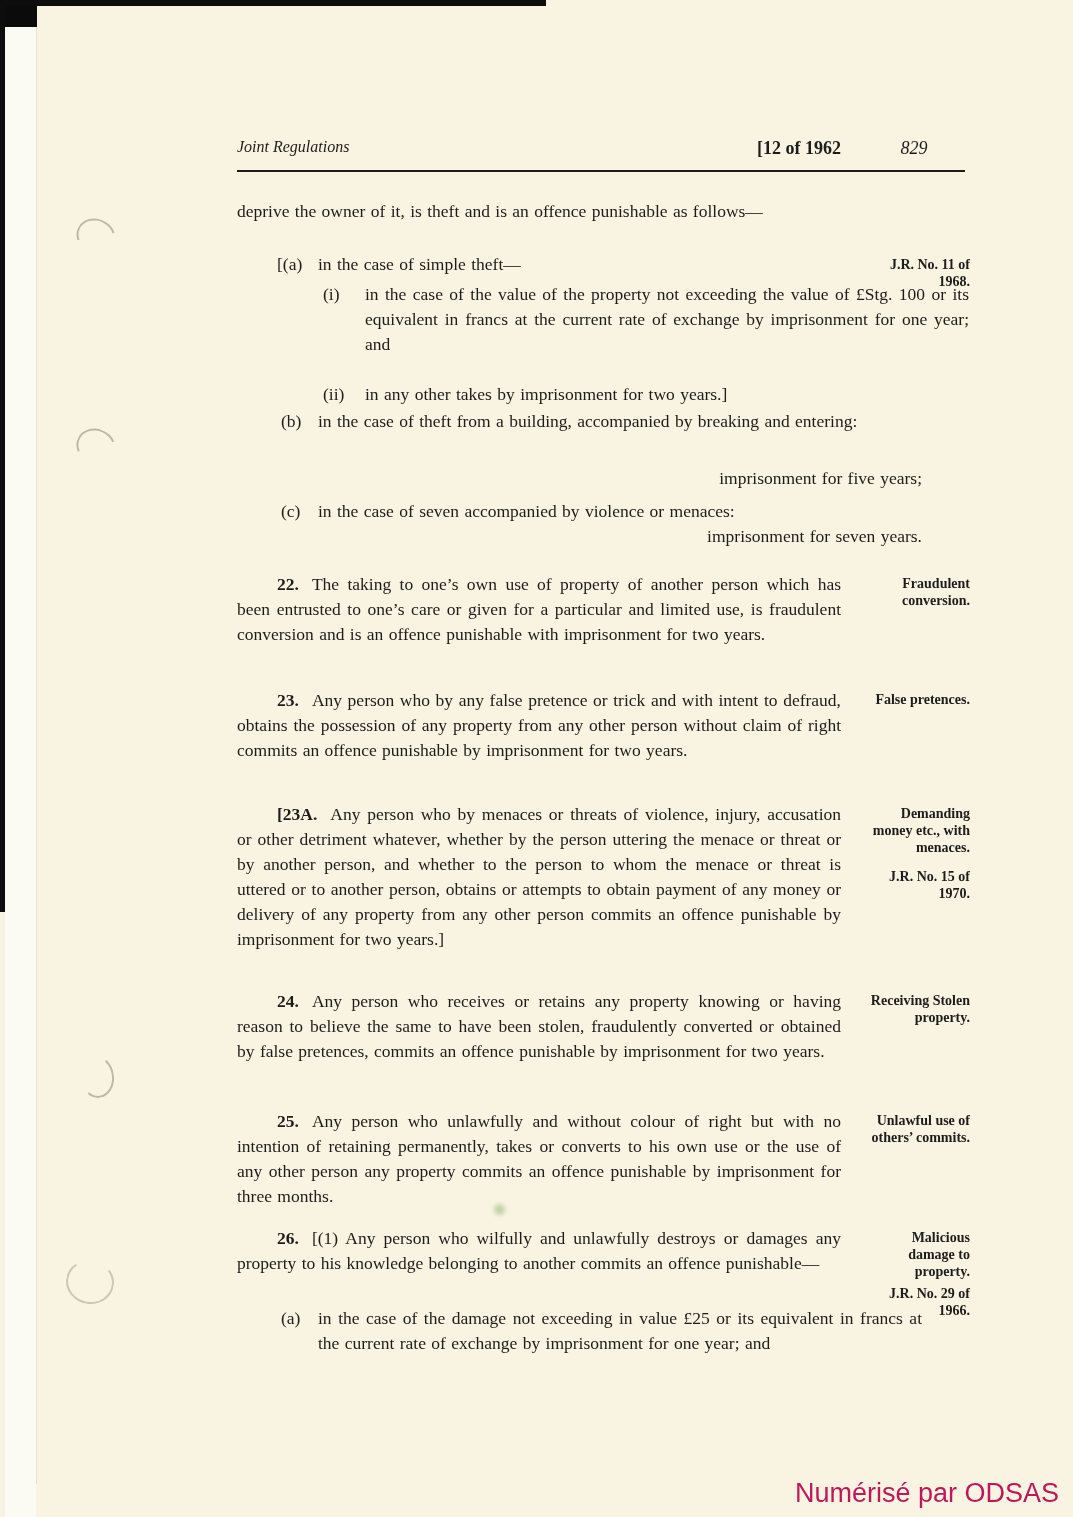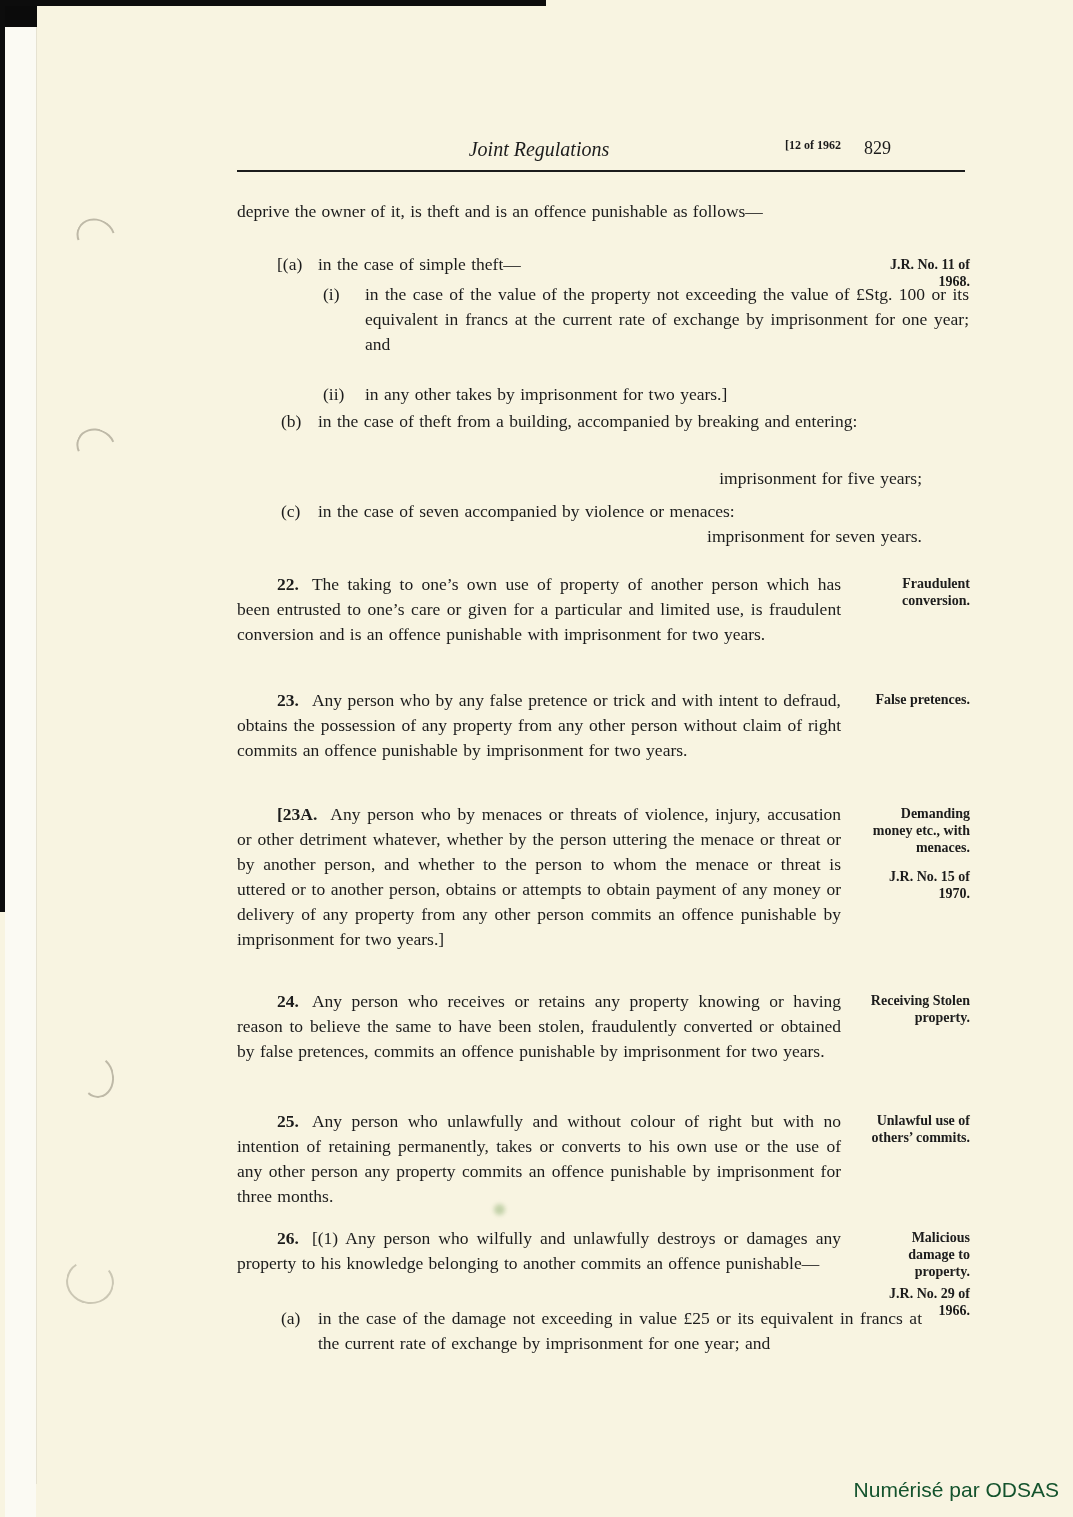--- a/index.html
+++ b/index.html
@@ -18,23 +18,23 @@
   .scan-edge-top { position:absolute; left:0; top:0; width:546px; height:6px; background:#0d0d0d; }
   .scan-edge-left { position:absolute; left:0; top:0; width:5px; height:912px; background:#0d0d0d; }
   .punch { position:absolute; border-radius:50%; border:2px solid rgba(120,114,98,0.45); }
   .punch.p1 { left:76px; top:219px; width:36px; height:31px; border-bottom-color:transparent; border-right-color:transparent; transform:rotate(28deg); }
   .punch.p2 { left:76px; top:429px; width:36px; height:31px; border-bottom-color:transparent; border-right-color:transparent; transform:rotate(24deg); }
   .punch.p3 { left:80px; top:1056px; width:30px; height:38px; border-left-color:transparent; border-top-color:transparent; transform:rotate(-8deg); }
   .punch.p4 { left:66px; top:1260px; width:44px; height:40px; border-color:rgba(120,114,98,0.35); border-top-color:transparent; transform:rotate(10deg); }
   .smudge { position:absolute; left:494px; top:1204px; width:11px; height:11px; border-radius:50%; background:rgba(96,145,66,0.35); filter:blur(2px); }
 
   
-  .hdr-title { position:absolute; left:237px; top:138px; width:604px; text-align:center; font-style:italic; font-size:20px; }
-  .hdr-citation { position:absolute; left:237px; top:138px; width:604px; text-align:right; font-weight:bold; font-size:12px; }
-  .hdr-page { position:absolute; left:864px; top:138px; width:100px; text-align:left; font-size:18px; }
+  .hdr-title { position:absolute; left:237px; top:138px; width:604px; text-align:left; font-style:italic; font-size:16px; }
+  .hdr-citation { position:absolute; left:237px; top:138px; width:604px; text-align:right; font-weight:bold; font-size:18px; }
+  .hdr-page { position:absolute; left:864px; top:138px; width:100px; text-align:center; font-size:18px;font-style:italic; }
   .hdr-rule { position:absolute; left:237px; top:170px; width:728px; height:2px; background:#1c1c1c; }
 
   
   .main-block {
     position:absolute; left:237px; width:604px;
     font-size:17.5px; line-height:25px;
     text-align:justify;
     word-spacing:1px;
   }
   .clause { padding-left:81px; }
@@ -51,21 +51,21 @@
   .note-block {
     position:absolute; left:864px; width:106px;
     font-size:14px; line-height:17px; text-align:right;font-weight:bold;
   }
   .note-gap-lg { margin-top:12px; }
   .note-gap-sm { margin-top:5px; }
 
   .watermark {
     position:absolute; right:14px; top:1478px;
     font-family:"Liberation Sans","DejaVu Sans",sans-serif;
-    font-size:21px; color:#14532d;
+    font-size:27px; color:#be185d;
   }
 </style>
 </head>
 <body>
 
 <div class="page">
 
   <div class="white-strip"></div>
   <div class="paper-edge-shadow"></div>
   <div class="scan-corner"></div>

